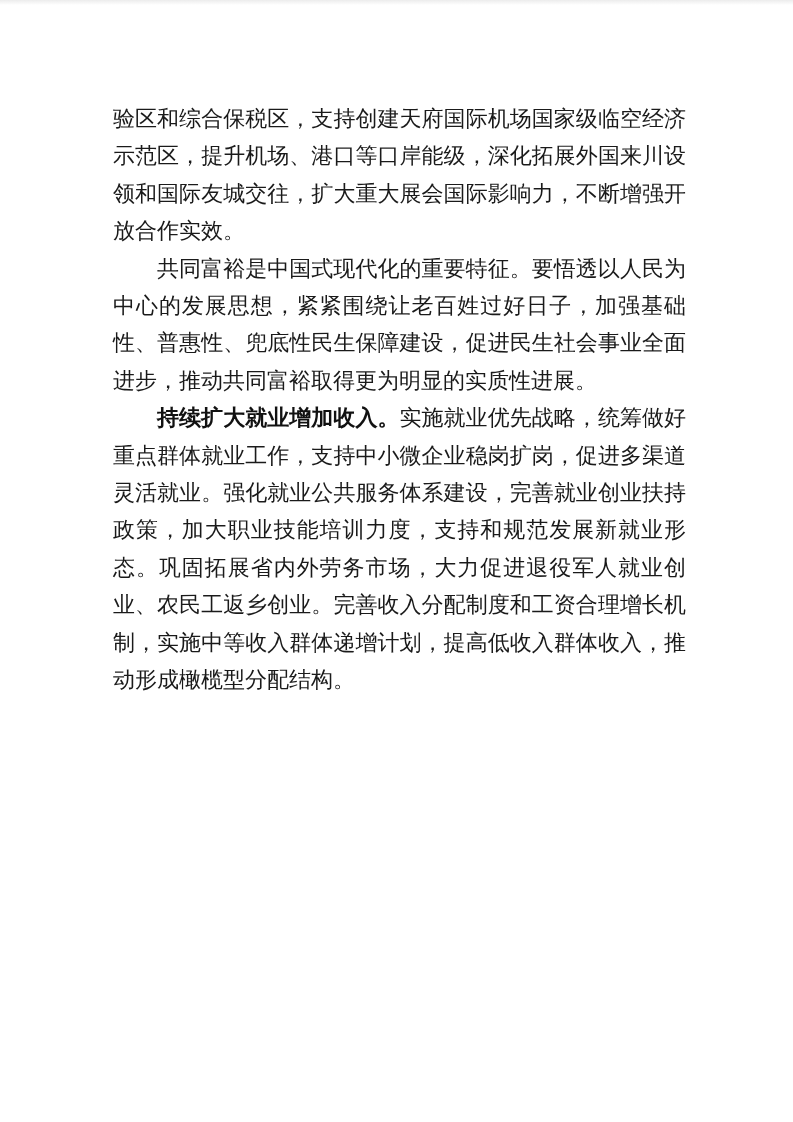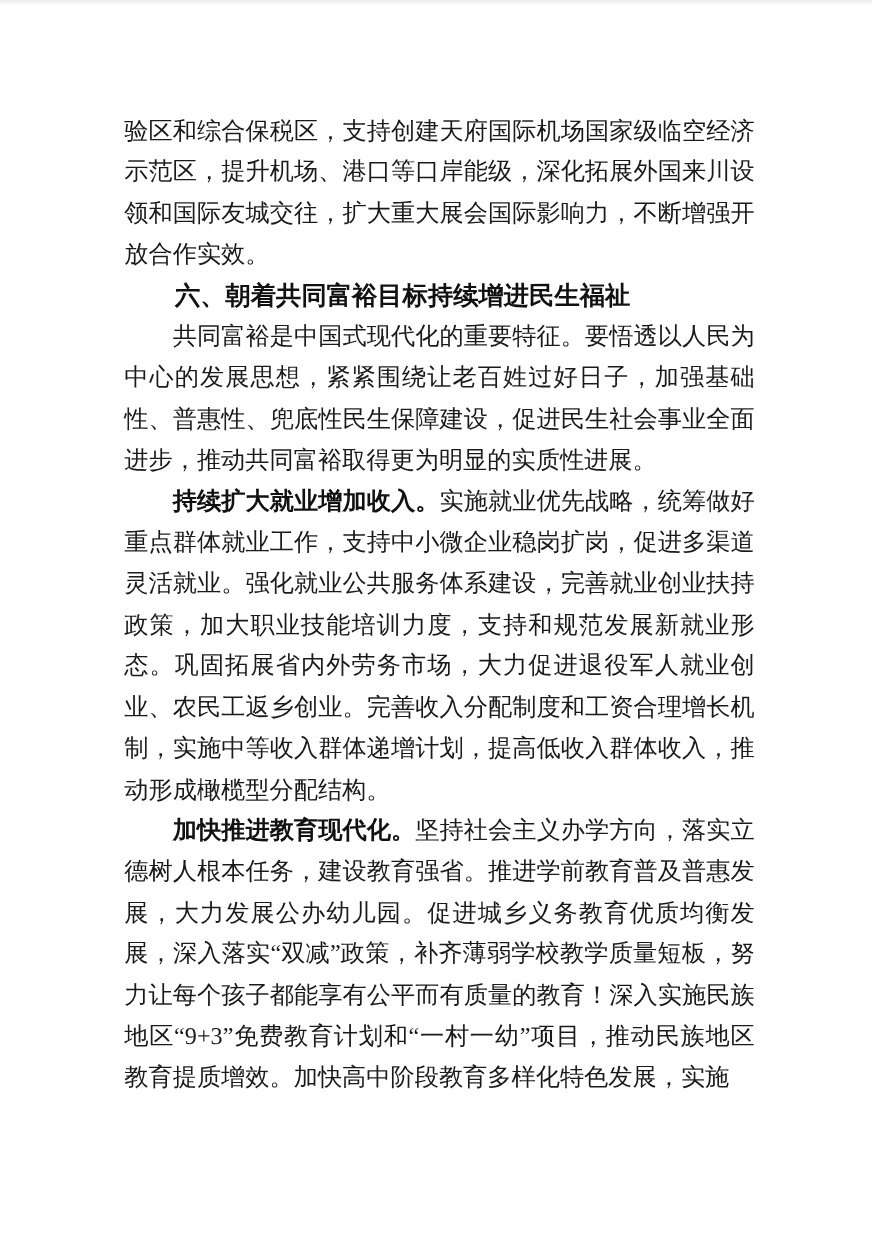--- a/index.html
+++ b/index.html
@@ -72,31 +72,27 @@
 <body>
 
 <div class="page">
 
   <main class="text-block">
 
     <p class="para">
       <span>验区和综合保税区，支持创建天府国际机场国家级临空经济示范区，提升机场、港口等口岸能级，深化拓展外国来川设领和国际友城交往，扩大重大展会国际影响力，不断增强开放合作实效。</span>
     </p>
 
-    <h2 class="heading">六、朝着共同富裕目标持续增进民生福祉</h2>
 
     <p class="para indent">
       <span>共同富裕是中国式现代化的重要特征。要悟透以人民为中心的发展思想，紧紧围绕让老百姓过好日子，加强基础性、普惠性、兜底性民生保障建设，促进民生社会事业全面进步，推动共同富裕取得更为明显的实质性进展。</span>
     </p>
 
     <p class="para indent">
       <span class="lead">持续扩大就业增加收入。</span><span>实施就业优先战略，统筹做好重点群体就业工作，支持中小微企业稳岗扩岗，促进多渠道灵活就业。强化就业公共服务体系建设，完善就业创业扶持政策，加大职业技能培训力度，支持和规范发展新就业形态。巩固拓展省内外劳务市场，大力促进退役军人就业创业、农民工返乡创业。完善收入分配制度和工资合理增长机制，实施中等收入群体递增计划，提高低收入群体收入，推动形成橄榄型分配结构。</span>
     </p>
 
-    <p class="para indent">
-      <span class="lead">加快推进教育现代化。</span><span>坚持社会主义办学方向，落实立德树人根本任务，建设教育强省。推进学前教育普及普惠发展，大力发展公办幼儿园。促进城乡义务教育优质均衡发展，深入落实“双减”政策，补齐薄弱学校教学质量短板，努力让每个孩子都能享有公平而有质量的教育！深入实施民族地区“9+3”免费教育计划和“一村一幼”项目，推动民族地区教育提质增效。加快高中阶段教育多样化特色发展，实施</span>
-    </p>
 
   </main>
 
   <div class="page-number">19</div>
 
 </div>
 
 </body></html>

